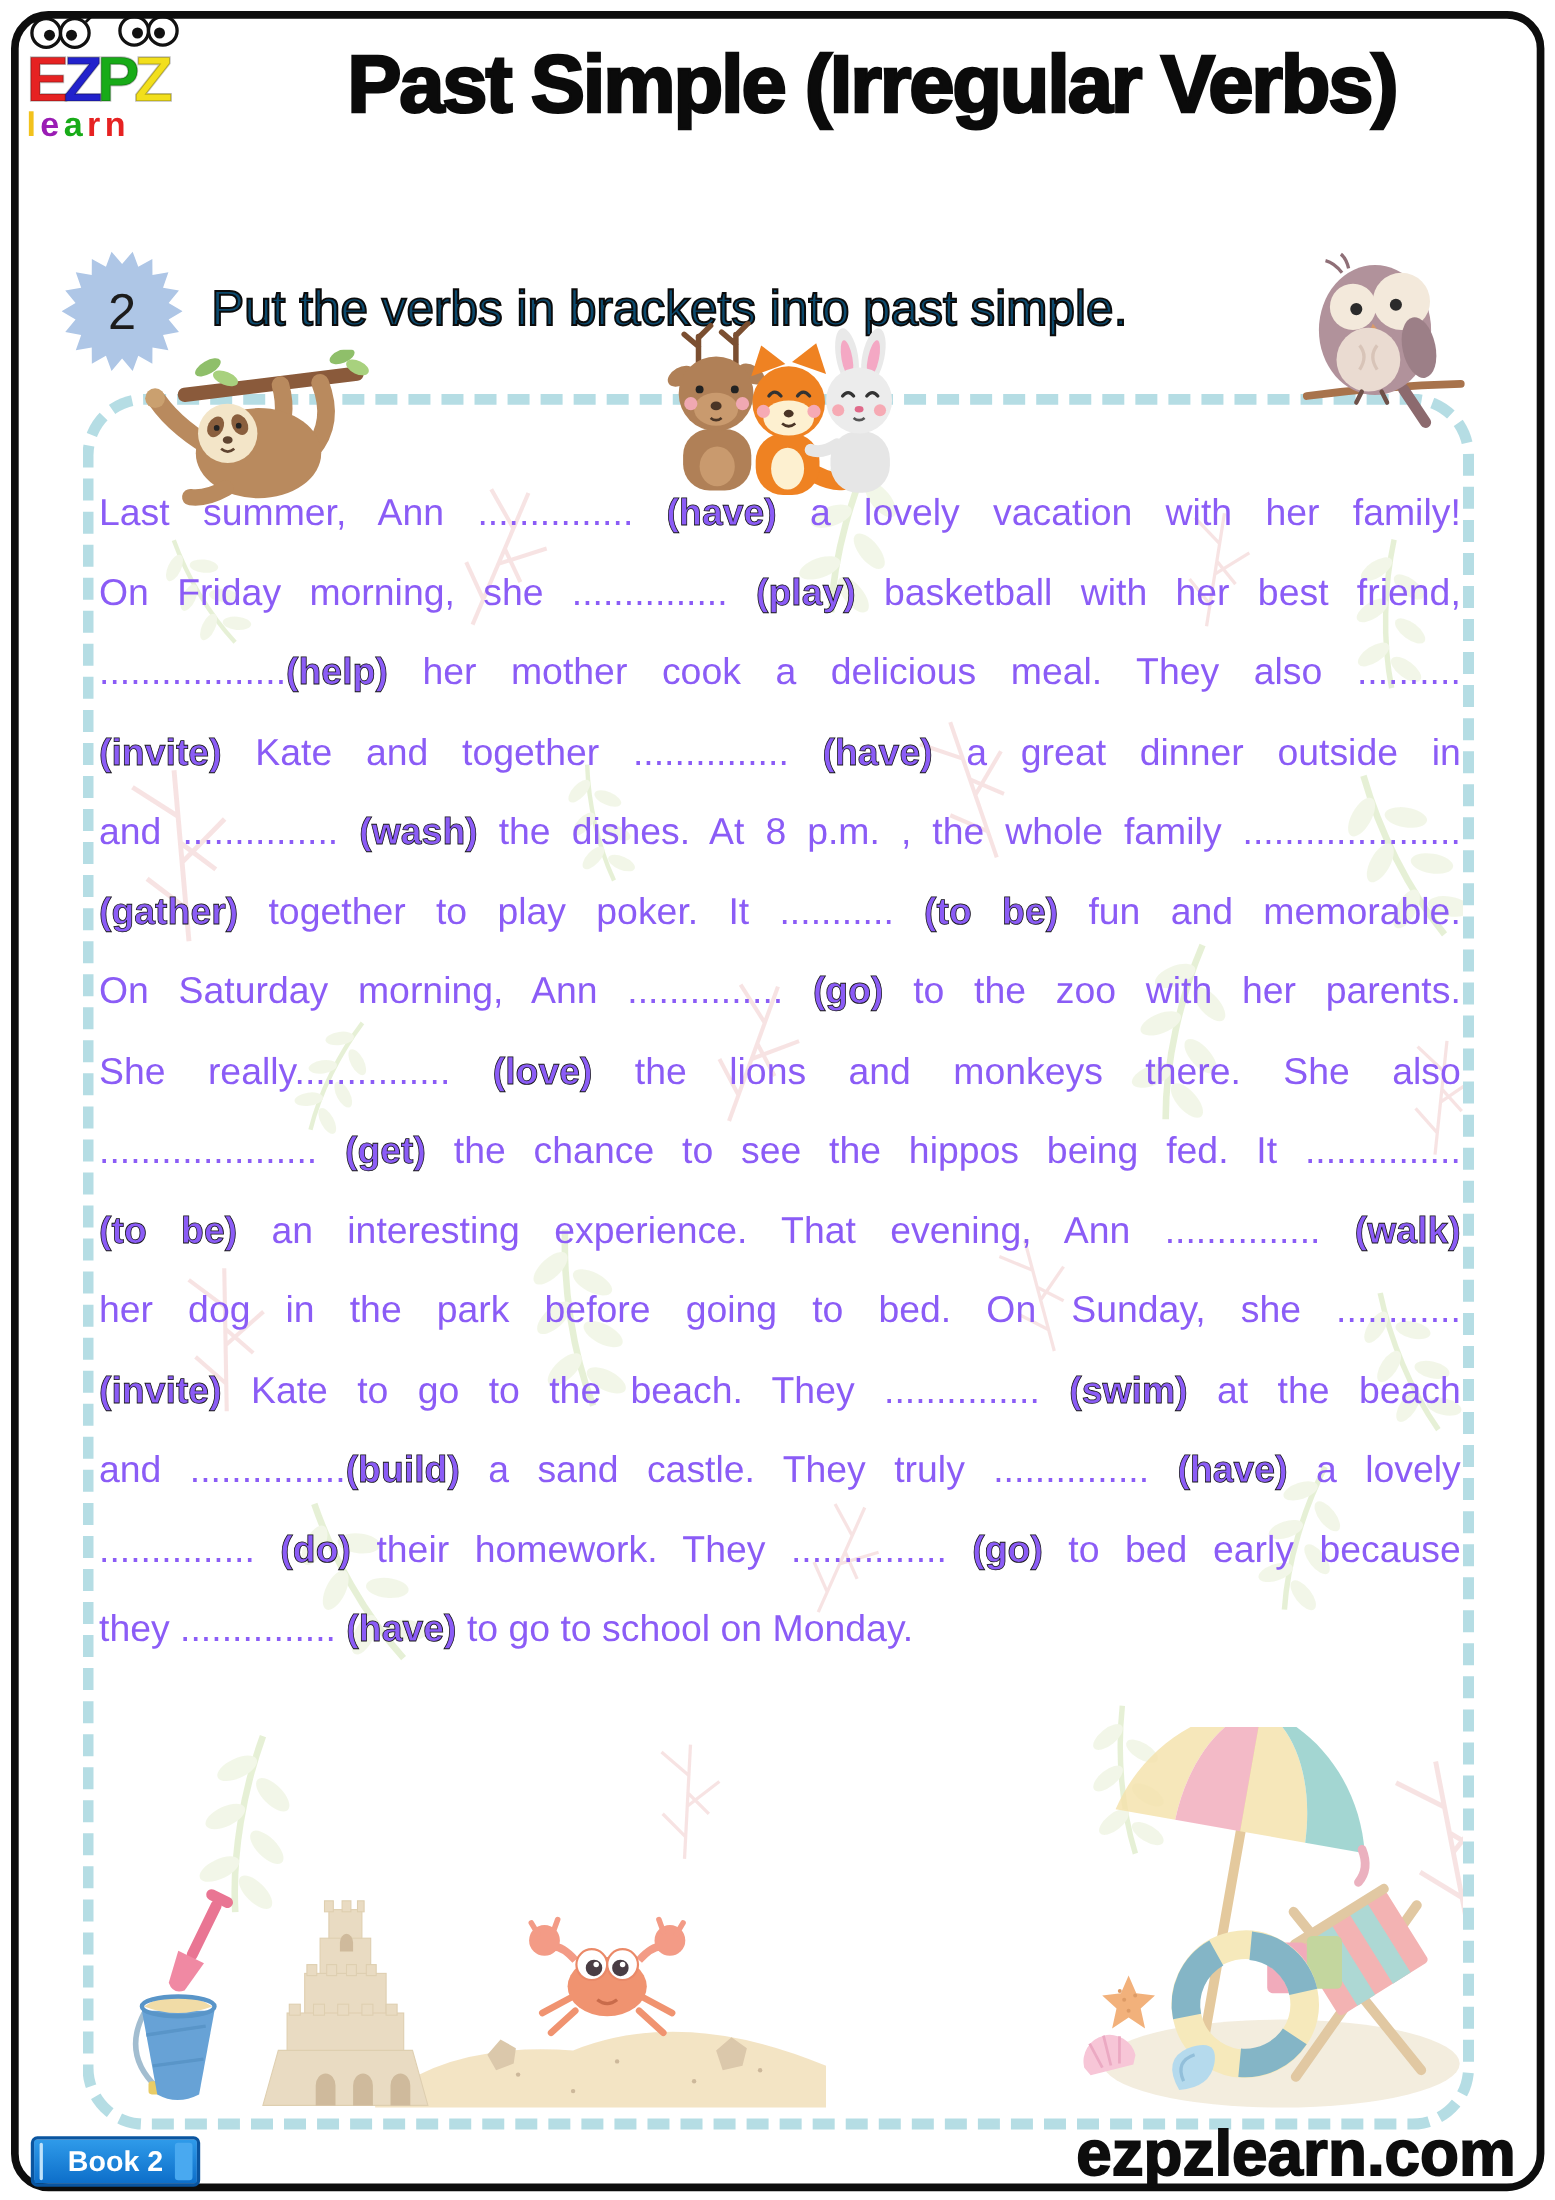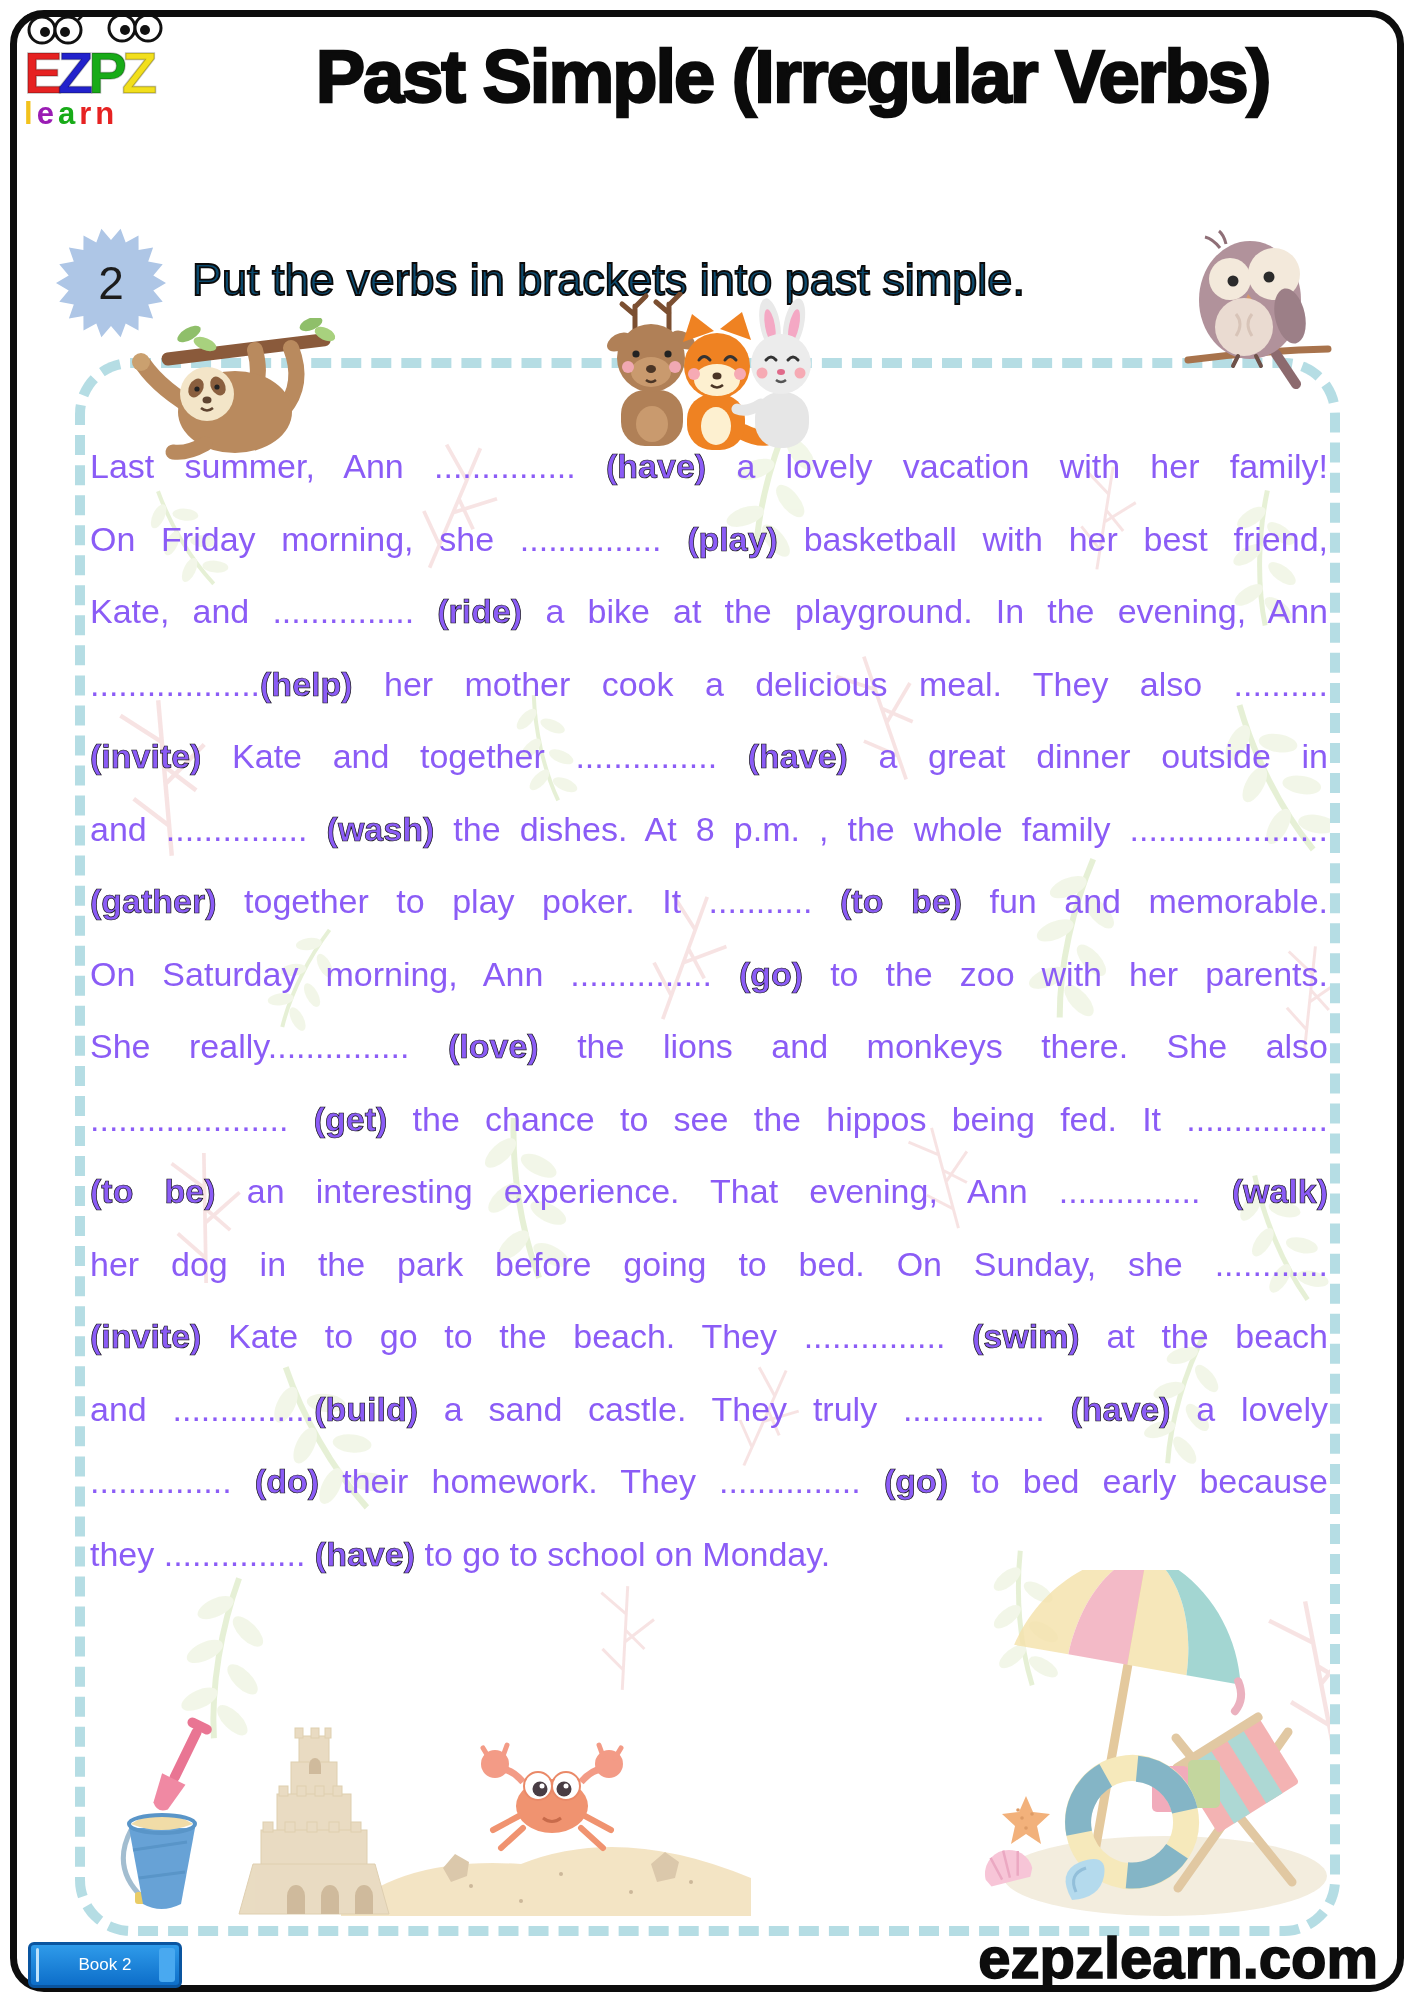--- a/index.html
+++ b/index.html
@@ -48,21 +48,21 @@
   .beach-right { position:absolute; right:-6px; bottom:4px; width:356px; height:352px; z-index:2; opacity:.85; }
 
   
   .book-badge { position:absolute; left:28px; top:1942px; width:154px; height:46px; z-index:21;
                 background:linear-gradient(180deg,#2f9bea,#0d6ec9); border:3px solid #0a55a0;
                 border-radius:6px; display:flex; align-items:center; justify-content:center; }
   .book-badge::before { content:""; position:absolute; left:5px; top:3px; bottom:3px; width:3px;
                 background:#bfe2fb; border-radius:2px; }
   .book-badge::after  { content:""; position:absolute; right:4px; top:3px; bottom:3px; width:16px;
                 background:#49a9f0; border-radius:3px; }
-  .book-label { position:relative; z-index:1; color:#fff; font-size:17px; font-weight:normal; }
+  .book-label { position:relative; z-index:1; color:#fff; font-size:26px; font-weight:bold; }
   .website { position:absolute; right:36px; top:1924px; z-index:21; font-size:58px; font-weight:bold;
              color:#0d0d0d; -webkit-text-stroke:1.6px #0d0d0d; }
 </style>
 </head>
 <body>
 
 <div class="page">
   <div class="frame"></div>
 
   <div class="logo">
@@ -322,21 +322,20 @@
             <ellipse cx="52" cy="100" rx="13" ry="6" fill="#e6efd2" transform="rotate(35 52 100)"></ellipse>
           </svg></div>
         <div class="leaf" style="left: 1195px; top: 1250px; transform: rotate(-11deg) scale(1.5);"><svg viewBox="0 0 80 120" width="80" height="120">
             <path d="M40 8 L40 112 M40 36 L14 16 M40 64 L68 40 M40 92 L18 72 M40 52 L60 70" stroke="#f0c9c9" stroke-width="3" fill="none"></path>
           </svg></div>
       </div>
 
     <div class="passage">
         <div class="pline"><span>Last summer, Ann ............... </span><b>(have)</b><span> a lovely vacation with her family!</span></div>
         <div class="pline"><span>On Friday morning, she ............... </span><b>(play)</b><span> basketball with her best friend,</span></div>
-        <div class="pline"><span>Kate, and ............... </span><b>(ride)</b><span> a bike at the playground. In the evening, Ann</span></div>
         <div class="pline"><span>..................</span><b>(help)</b><span> her mother cook a delicious meal. They also ..........</span></div>
         <div class="pline"><b>(invite)</b><span> Kate and together ............... </span><b>(have)</b><span> a great dinner outside in</span></div>
         <div class="pline"><span>and ............... </span><b>(wash)</b><span> the dishes. At 8 p.m. , the whole family .....................</span></div>
         <div class="pline"><b>(gather)</b><span> together to play poker. It ........... </span><b>(to be)</b><span> fun and memorable.</span></div>
         <div class="pline"><span>On Saturday morning, Ann ............... </span><b>(go)</b><span> to the zoo with her parents.</span></div>
         <div class="pline"><span>She really............... </span><b>(love)</b><span> the lions and monkeys there. She also</span></div>
         <div class="pline"><span>..................... </span><b>(get)</b><span> the chance to see the hippos being fed. It ...............</span></div>
         <div class="pline"><b>(to be)</b><span> an interesting experience. That evening, Ann ............... </span><b>(walk)</b></div>
         <div class="pline"><span>her dog in the park before going to bed. On Sunday, she ............</span></div>
         <div class="pline"><b>(invite)</b><span> Kate to go to the beach. They ............... </span><b>(swim)</b><span> at the beach</span></div>

